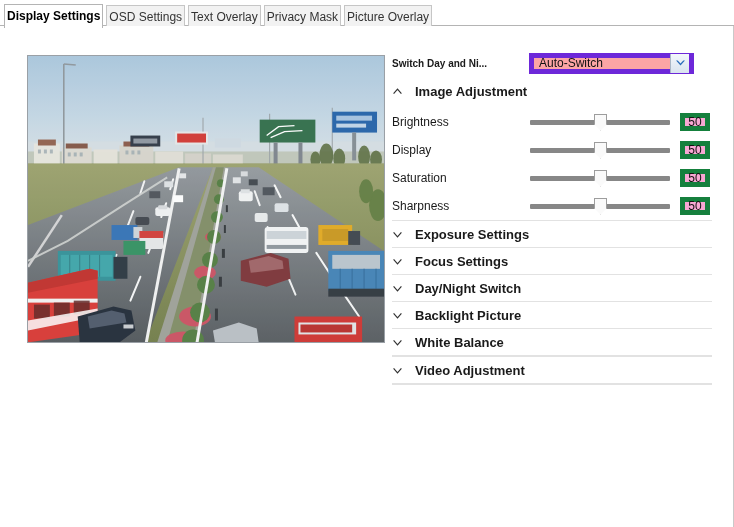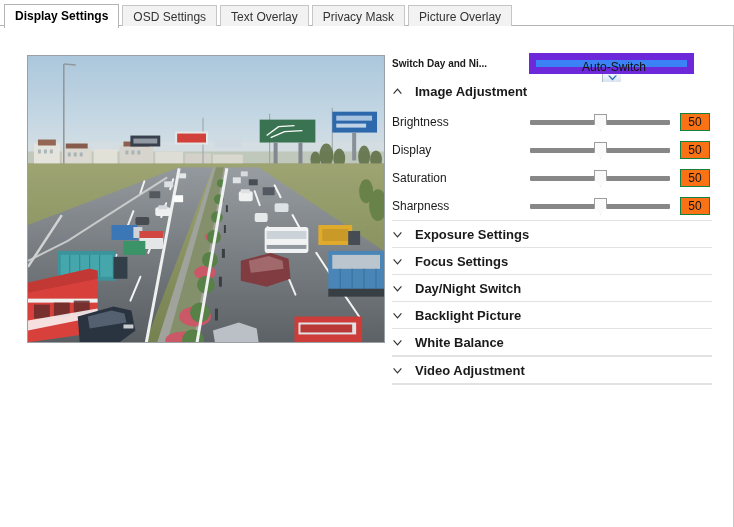--- a/index.html
+++ b/index.html
@@ -29,21 +29,21 @@
     position: absolute;
     left: 4px; top: 2px;
     display: flex;
     align-items: flex-end;
     height: 24px;
   }
   .tab {
     position: relative;
     height: 22px;
     line-height: 22px;
-    padding: 0 10px;
+    padding: 0 2px;
     margin-right: 3px;
     font-size: 12px;
     color: #333333;
     background: #f2f2f2;
     border: 1px solid #c6c6c6;
     border-bottom: none;
     box-sizing: border-box;
     white-space: nowrap;
     cursor: default;
     top: 1px;
@@ -100,25 +100,24 @@
     color: #1a1a1a;
     width: 137px;
     white-space: nowrap;
     overflow: hidden;
   }
   .select {
     position: relative;
     width: 165px;
     height: 21px;
     box-sizing: border-box;
-    border: 7px solid #6d28d9;
-    background: #3b82f6;
+    border: 5px solid #6d28d9;
+    background: #fca5a5;
     display: flex;
     align-items: center;
-    flex-direction: column;
   }
   .select .sel-value {
     font-size: 12px;
     color: #111;
     padding-left: 5px;
     flex: 1;
     white-space: nowrap;
   }
   .select .sel-btn {
     width: 18px; height: 19px;
@@ -186,22 +185,22 @@
     margin-left: -6px;
     background: #fafafa;
     border: 1px solid #9d9d9d;
     box-sizing: border-box;
     clip-path: polygon(0 0, 100% 0, 100% 62%, 50% 100%, 0 62%);
   }
   .slider-value {
     width: 30px; height: 18px;
     margin-left: 10px;
     box-sizing: border-box;
-    border: 1px solid #15803d;
-    background: #f97316;
+    border: 5px solid #15803d;
+    background: #f9a8d4;
     font-size: 12px;
     color: #111;
     display: flex;
     align-items: center;
     justify-content: center;
   }
 </style>
 </head>
 <body>
 

